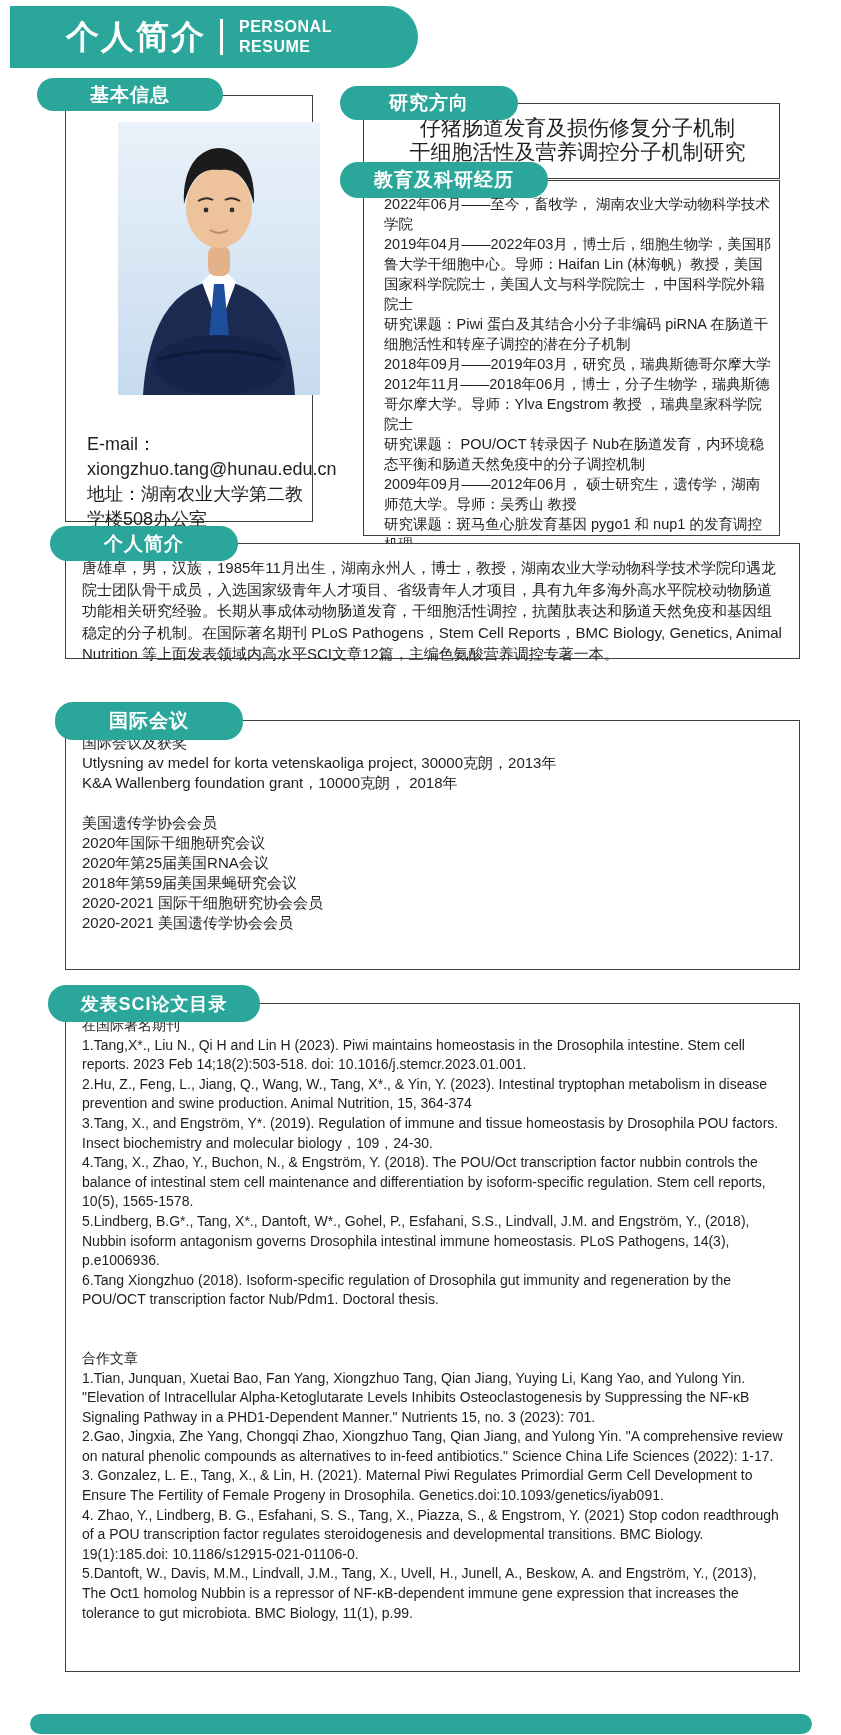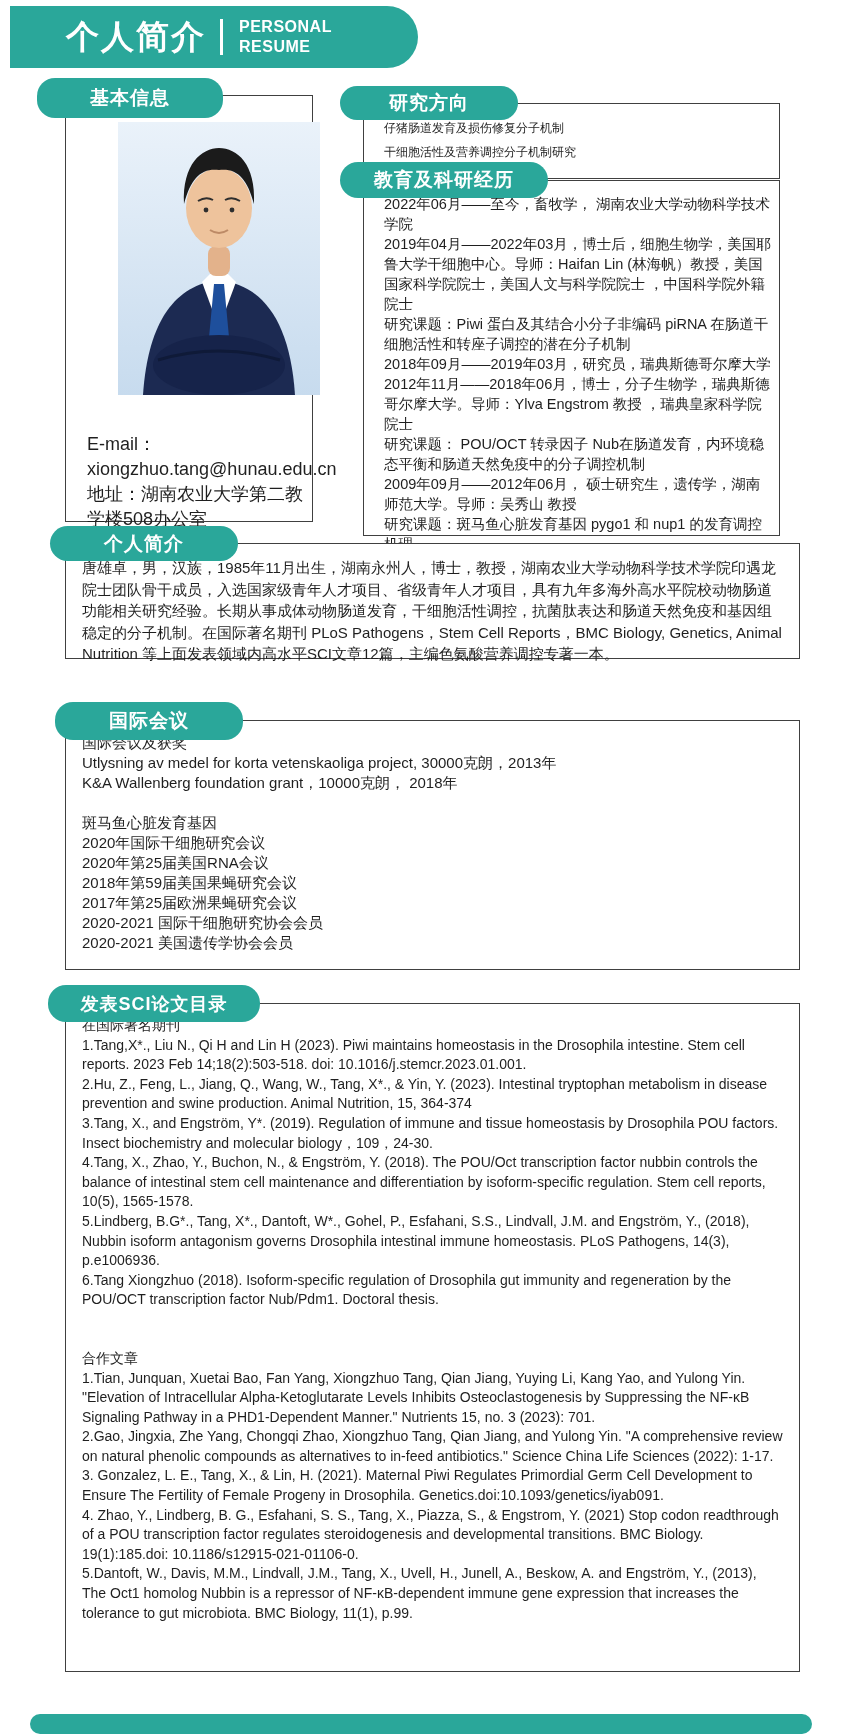--- a/index.html
+++ b/index.html
@@ -21,28 +21,28 @@
   
   .badge{
     background:#2AA79A;color:#fff;font-weight:bold;font-size:19px;
     display:flex;align-items:center;justify-content:center;
     border-radius:18px;letter-spacing:1px;z-index:5;
   }
   
   .box{border:1px solid #404040;background:#fff;box-sizing:border-box;}
   .t-line{white-space:normal;}
   
-  .badge-basic{left:37px;top:78px;width:186px;height:40px;}
+  .badge-basic{left:37px;top:78px;width:186px;height:33px;}
   .box-basic{left:65px;top:95px;width:248px;height:427px;}
   .photo{left:118px;top:122px;width:202px;height:273px;display:block;}
   .contact{left:87px;top:432px;width:230px;font-size:18px;line-height:25px;}
   
   .badge-research{left:340px;top:86px;width:178px;height:34px;}
   .box-research{left:363px;top:103px;width:417px;height:76px;padding:12px 8px 0 20px;}
-  .box-research .t-line{font-size:12px;line-height:24px;}
+  .box-research .t-line{font-size:21px;line-height:24px;text-align:center;}
   
   .badge-edu{left:340px;top:162px;width:208px;height:36px;}
   .box-edu{left:363px;top:180px;width:417px;height:356px;padding:13px 8px 0 20px;}
   .box-edu .t-line{font-size:14.5px;line-height:20px;}
   
   .badge-profile{left:50px;top:526px;width:188px;height:35px;}
   .box-profile{left:65px;top:543px;width:735px;height:116px;padding:13px 16px 9px 16px;}
   .box-profile .t-line{font-size:15px;line-height:21.5px;}
   
   .badge-conf{left:55px;top:702px;width:188px;height:38px;}
@@ -121,25 +121,24 @@
 <div class="abs box box-profile">
   <div class="t-line">唐雄卓，男，汉族，1985年11月出生，湖南永州人，博士，教授，湖南农业大学动物科学技术学院印遇龙院士团队骨干成员，入选国家级青年人才项目、省级青年人才项目，具有九年多海外高水平院校动物肠道功能相关研究经验。长期从事成体动物肠道发育，干细胞活性调控，抗菌肽表达和肠道天然免疫和基因组稳定的分子机制。在国际著名期刊 PLoS Pathogens，Stem Cell Reports，BMC Biology, Genetics, Animal Nutrition 等上面发表领域内高水平SCI文章12篇，主编色氨酸营养调控专著一本。</div>
 </div>
 <div class="abs badge badge-profile">个人简介</div>
 
 <div class="abs box box-conf">
   <div class="t-line">国际会议及获奖</div>
   <div class="t-line">Utlysning av medel for korta vetenskaoliga project, 30000克朗，2013年</div>
   <div class="t-line">K&amp;A Wallenberg foundation grant，10000克朗， 2018年</div>
   <div class="spacer20"></div>
-  <div class="t-line">斑马鱼心脏发育基因</div>
+  <div class="t-line">美国遗传学协会会员</div>
   <div class="t-line">2020年国际干细胞研究会议</div>
   <div class="t-line">2020年第25届美国RNA会议</div>
   <div class="t-line">2018年第59届美国果蝇研究会议</div>
-  <div class="t-line">2017年第25届欧洲果蝇研究会议</div>
   <div class="t-line">2020-2021 国际干细胞研究协会会员</div>
   <div class="t-line">2020-2021 美国遗传学协会会员</div>
 </div>
 <div class="abs badge badge-conf">国际会议</div>
 
 <div class="abs box box-sci">
   <div class="t-line">在国际著名期刊</div>
   <div class="t-line">1.Tang,X*., Liu N., Qi H and Lin H (2023). Piwi maintains homeostasis in the Drosophila intestine. Stem cell reports. 2023 Feb 14;18(2):503-518. doi: 10.1016/j.stemcr.2023.01.001.</div>
   <div class="t-line">2.Hu, Z., Feng, L., Jiang, Q., Wang, W., Tang, X*., &amp; Yin, Y. (2023). Intestinal tryptophan metabolism in disease prevention and swine production. Animal Nutrition, 15, 364-374</div>
   <div class="t-line">3.Tang, X., and Engström, Y*. (2019). Regulation of immune and tissue homeostasis by Drosophila POU factors. Insect biochemistry and molecular biology，109，24-30.</div>

